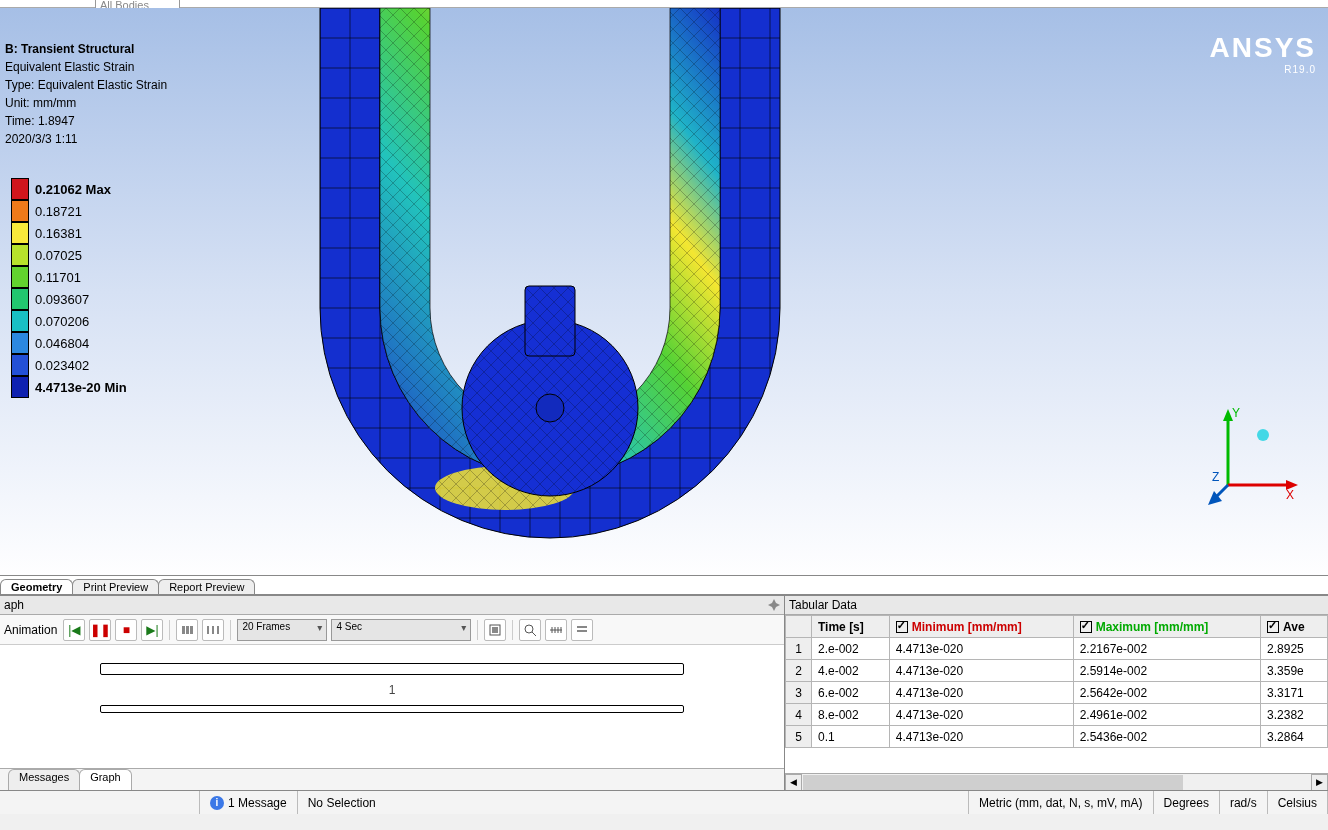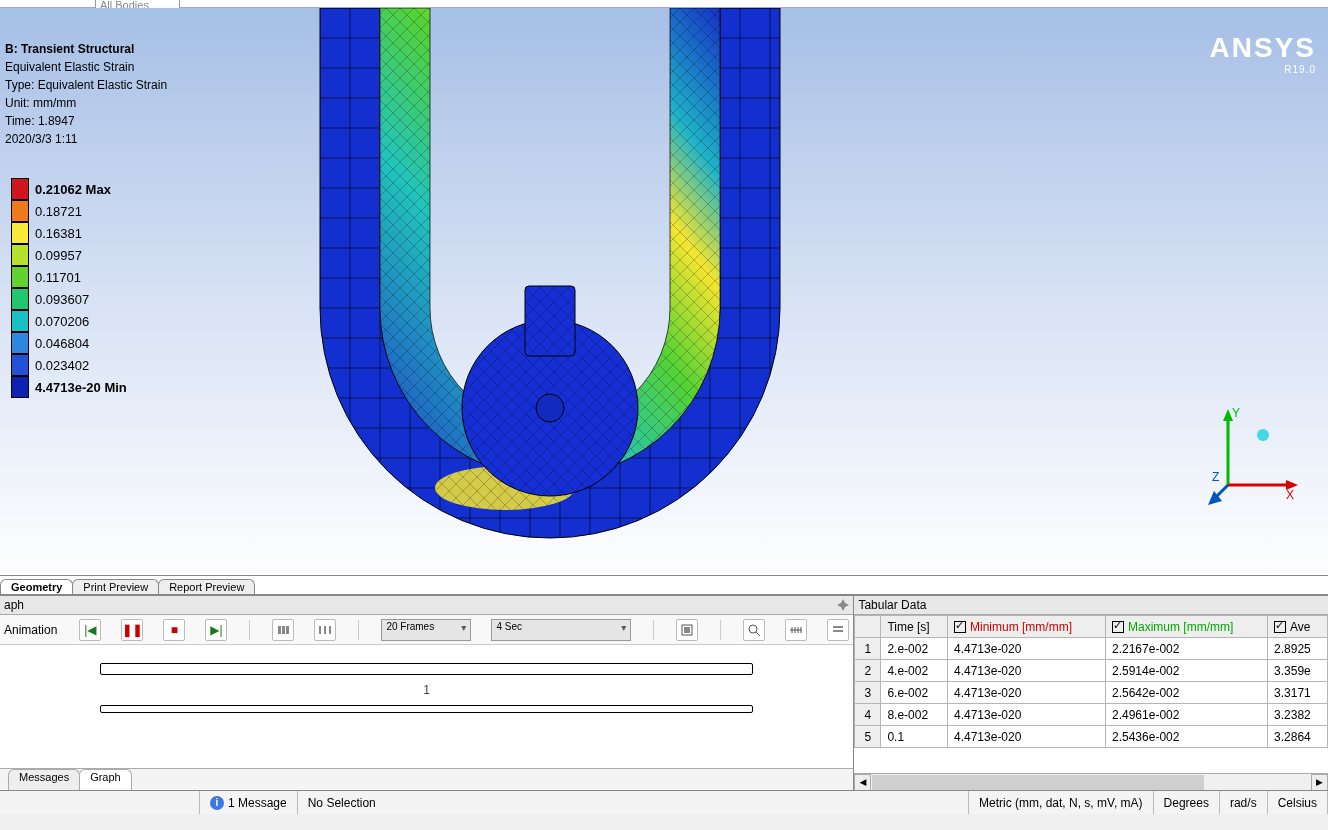--- a/index.html
+++ b/index.html
@@ -18,42 +18,42 @@
 .brand .b2{font-size:10px;letter-spacing:1px}
 .triad{position:absolute;right:30px;bottom:60px;width:90px;height:110px}
 .model-svg{position:absolute;left:260px;top:0;width:580px;height:567px}
 .tabs-strip{height:20px;background:#fff;border-top:1px solid #888;border-bottom:1px solid #888;display:flex;align-items:flex-end}
 .tab{padding:1px 10px;border:1px solid #888;border-bottom:none;border-radius:6px 6px 0 0;background:#eee;font-size:11px;margin-right:-1px}
 .tab.active{background:#fff;font-weight:bold}
 .lower{display:flex;height:195px;border-top:1px solid #888}
 .graph-pane{flex:0 0 785px;display:flex;flex-direction:column;border-right:1px solid #888;background:#fff}
 .pane-title{background:#e8e8e8;border-bottom:1px solid #aaa;padding:2px 4px;font-size:12px;display:flex;justify-content:space-between;align-items:center}
 .pin{width:12px;height:12px;display:inline-block}
-.anim-bar{display:flex;align-items:center;gap:20px;padding:4px;border-bottom:1px solid #ccc;background:#f8f8f8;height:30px}
+.anim-bar{display:flex;align-items:center;gap:4px;padding:4px;border-bottom:1px solid #ccc;background:#f8f8f8;height:30px}
 .anim-bar .lbl{font-size:12px;margin-right:2px}
 .ibtn{width:22px;height:22px;border:1px solid #bbb;background:#fff;display:flex;align-items:center;justify-content:center;border-radius:2px;cursor:pointer;font-size:12px}
 .ibtn.play{color:#1a7a1a}
 .ibtn.pause{color:#c00;font-weight:bold}
 .ibtn.stop{color:#c00}
 .ibtn svg{width:12px;height:12px}
 .combo{border:1px solid #999;background:#e5e5e5;padding:1px 18px 1px 4px;height:22px;font-size:10px;position:relative;min-width:90px}
 .combo::after{content:"▾";position:absolute;right:4px;top:2px;font-size:10px;color:#555}
 .sep{width:1px;height:20px;background:#ccc;margin:0 2px}
 .track-area{flex:1;padding:10px 40px;position:relative}
 .track{height:12px;border:1px solid #000;border-radius:2px;background:#fff;margin:8px 60px}
 .track.bottom{height:8px}
 .track-caption{text-align:center;font-size:12px;color:#444}
 .lower-tabs{height:22px;border-top:1px solid #aaa;display:flex;padding-left:8px;background:#f4f4f4}
 .ltab{padding:1px 10px;border:1px solid #aaa;border-bottom:none;border-radius:6px 6px 0 0;background:#eee;font-size:11px;margin-right:-1px}
 .ltab.active{background:#fff;font-weight:normal}
 .tab-pane{flex:1;display:flex;flex-direction:column;background:#fff;overflow:hidden}
 .tdata{flex:1;overflow:auto}
 table{border-collapse:collapse;width:100%;font-size:12px}
 th,td{border:1px solid #b5b5b5;padding:2px 6px;text-align:left;white-space:nowrap;height:22px}
-th{background:#eee;font-weight:normal}
+th{background:#eee;font-weight:bold}
 th.rowh,td.rowh{background:#eee;text-align:center;width:26px}
 .chk{display:inline-block;width:12px;height:12px;border:1px solid #000;margin-right:4px;position:relative;vertical-align:middle}
 .chk::after{content:"✓";position:absolute;left:0;top:-3px;font-size:11px}
 .min-h{color:#c00}.max-h{color:#0a0}
 .hscroll{height:17px;border-top:1px solid #aaa;background:#f0f0f0;display:flex;align-items:center}
 .hscroll .arrow{width:17px;height:17px;border:1px solid #aaa;background:#eee;text-align:center;font-size:9px;line-height:15px}
 .hscroll .thumb{flex:0 0 70%;height:15px;background:#cfcfcf;margin:0 1px}
 .hscroll .spacer{flex:1}
 .status{height:24px;border-top:1px solid #888;display:flex;align-items:center;background:#f4f4f4;font-size:12px}
 .status .cell{padding:2px 10px;border-right:1px solid #bbb;height:100%;display:flex;align-items:center;gap:4px}
@@ -83,21 +83,21 @@
       <div class="legend-row">
         <div class="legend-swatch" style="background:#ef7a1b"></div>
         <div class="legend-label" style="">0.18721</div>
       </div>
       <div class="legend-row">
         <div class="legend-swatch" style="background:#f9e93b"></div>
         <div class="legend-label" style="">0.16381</div>
       </div>
       <div class="legend-row">
         <div class="legend-swatch" style="background:#b7e22c"></div>
-        <div class="legend-label" style="">0.09957</div>
+        <div class="legend-label" style="">0.07025</div>
       </div>
       <div class="legend-row">
         <div class="legend-swatch" style="background:#62d32e"></div>
         <div class="legend-label" style="">0.11701</div>
       </div>
       <div class="legend-row">
         <div class="legend-swatch" style="background:#22c66f"></div>
         <div class="legend-label" style="">0.093607</div>
       </div>
       <div class="legend-row">

